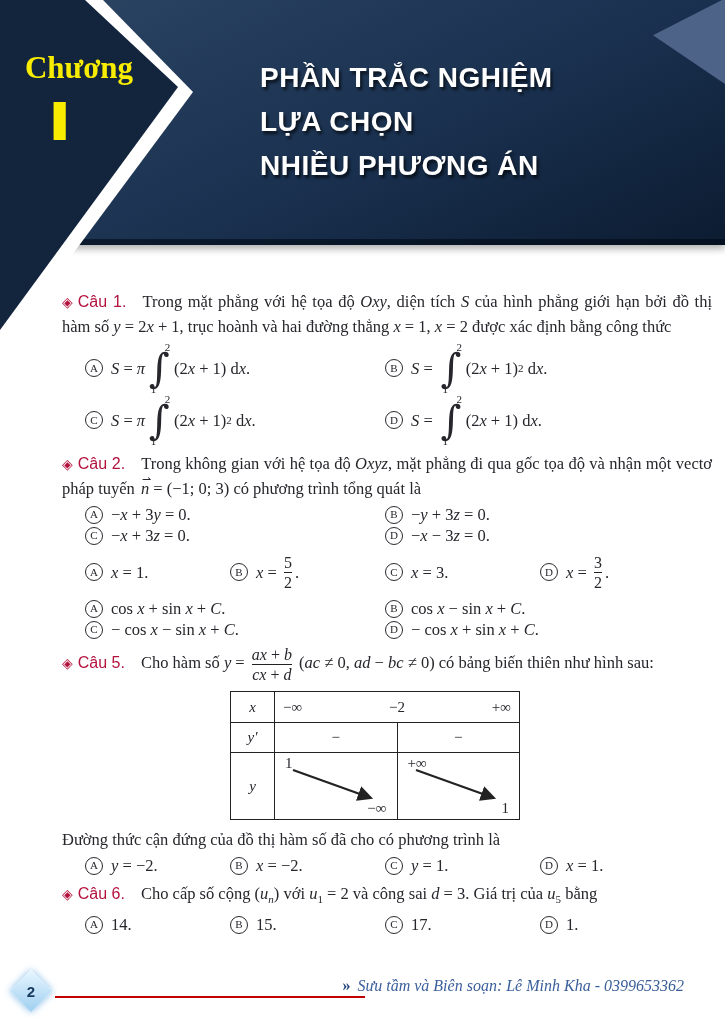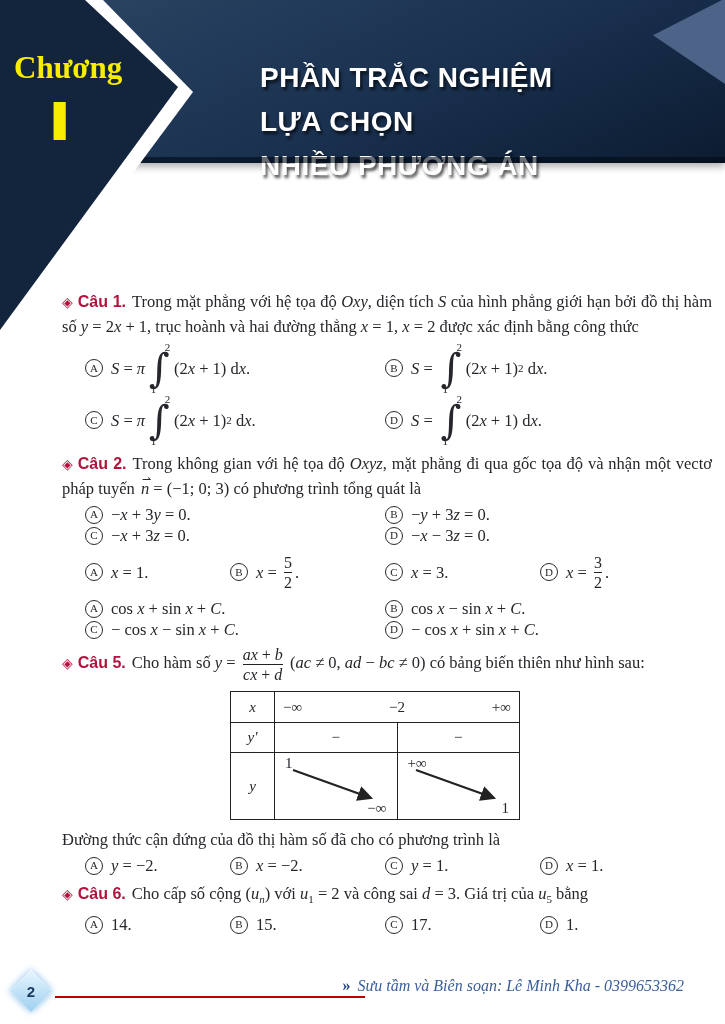--- a/index.html
+++ b/index.html
@@ -1,47 +1,47 @@
 <!DOCTYPE html>
 <html style="--navy: #13243d; --yellow: #f8ec00; --steel: #4d6488; --crimson: #b3123d; --ink: #26262c; --redline: #c00000; --fblue: #3a5f9b;"><head>
 <meta charset="utf-8">
 <style>
   html,body{margin:0;padding:0;background:#e8e8e8;}
   .page{position:relative;width:725px;height:1024px;background:#ffffff;overflow:hidden;
         font-family:"Liberation Serif",serif;color:var(--ink,#26262c);}
 
   
-  .banner{position:absolute;top:0;left:60px;right:0;height:163px;
+  .banner{position:absolute;top:0;left:60px;right:0;height:245px;
           background:linear-gradient(155deg,#2b4462 0%,#1a3150 52%,#0c1c31 100%);
           box-shadow:0 4px 7px rgba(0,0,0,.3);}
   .banner::after{content:"";position:absolute;left:0;right:0;bottom:0;height:6px;background:rgba(2,10,22,.6);}
   .banner-deco{position:absolute;top:0;right:0;width:75px;height:84px;background:var(--steel,#4d6488);
           clip-path:polygon(4% 42%,96% 0%,100% 0%,100% 100%);}
   .banner-title{position:absolute;left:200px;top:56px;font-family:"Liberation Sans",sans-serif;
           font-weight:bold;font-size:28px;line-height:44px;letter-spacing:.5px;color:#fff;
           text-shadow:2px 3px 3px rgba(0,0,0,.65);}
   .chev-white{position:absolute;top:0;left:0;width:210px;height:365px;background:#fff;
           clip-path:polygon(0 0,103px 0,193px 92px,0 352px);}
   .chev-navy{position:absolute;top:0;left:0;width:210px;height:365px;background:var(--navy,#13243d);
           clip-path:polygon(0 0,85px 0,178px 87px,0 330px);}
-  .chapter-label{position:absolute;left:14px;top:50px;width:130px;text-align:left;
+  .chapter-label{position:absolute;left:14px;top:50px;width:130px;text-align:center;
           color:var(--yellow,#f8ec00);font-family:"Liberation Serif",serif;font-weight:bold;font-size:31px;}
   .chapter-num{position:absolute;left:48px;top:88px;color:var(--yellow,#f8ec00);
           font-family:"Liberation Sans",sans-serif;font-weight:bold;font-size:56px;
           transform:scaleX(1.5);transform-origin:left;}
 
   
   .content{position:absolute;left:62px;top:290px;width:650px;font-size:16.5px;}
   .question{margin-top:6px;}
   .question:first-child{margin-top:0;}
   .q-body{margin:0;line-height:24px;text-align:justify;}
   .q-post{margin:8px 0 0 0;line-height:24px;}
   .q-marker{color:var(--crimson,#b3123d);font-size:14px;margin-right:5px;}
   .q-label{color:var(--crimson,#b3123d);font-family:"Liberation Sans",sans-serif;
-           font-weight:bold;font-size:16px;margin-right:6px;}
+           font-weight:normal;font-size:16px;margin-right:16px;}
   .mi{font-style:italic;}
   .mr{font-style:normal;}
   sup.msup{font-size:11px;}
   sub.msub{font-size:11px;}
 
   .opts{display:grid;margin-top:3px;padding-left:23px;line-height:21px;}
   .opts-2{grid-template-columns:300px 1fr;}
   .opts-4{grid-template-columns:145px 155px 155px 1fr;}
   .opt{display:flex;align-items:center;min-height:21px;}
   .opts-tall .opt{min-height:50px;}

